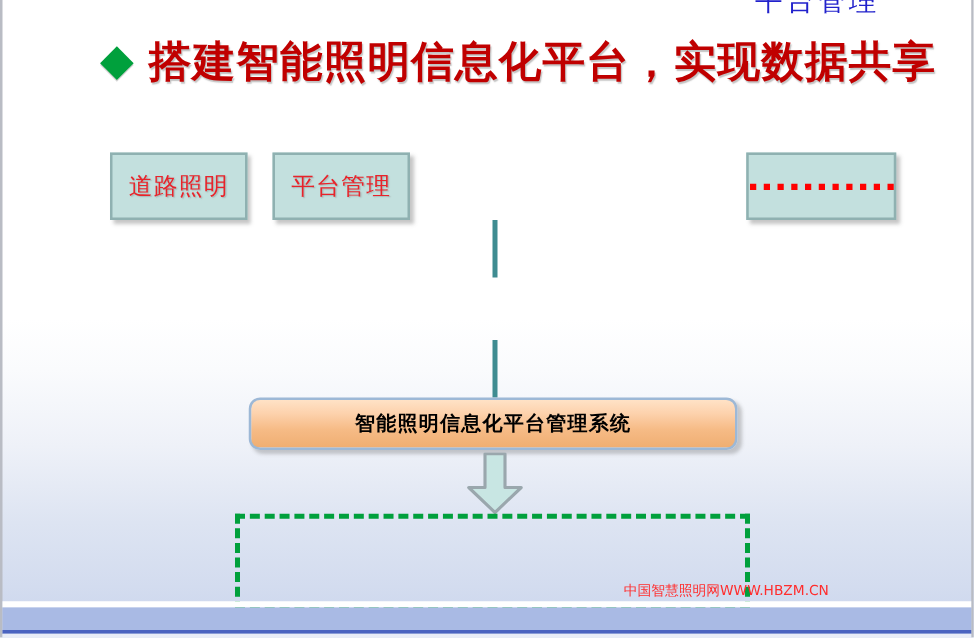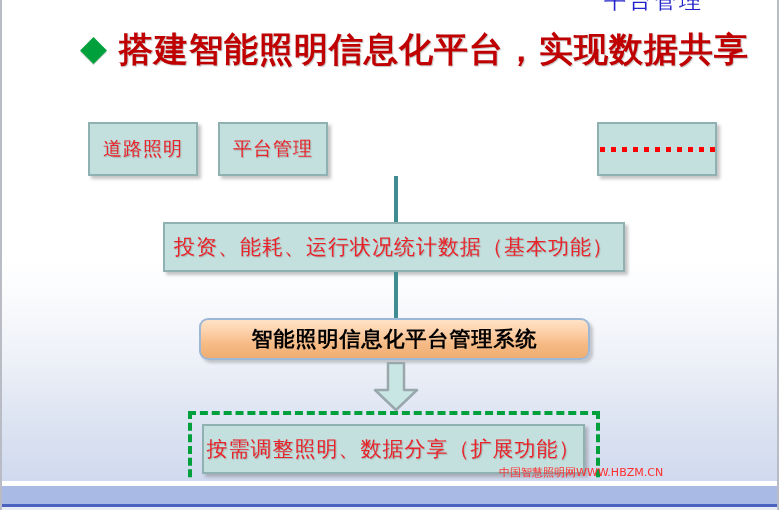--- a/index.html
+++ b/index.html
@@ -97,21 +97,21 @@
     position:absolute;left:199px;top:318px;width:391px;height:42px;
     border:2px solid #9db8d6;
     border-radius:9px;
     box-sizing:border-box;
     background:linear-gradient(to bottom,#ffe2c6 0%,#fdd2ad 28%,#f6bb86 62%,#efae72 100%);
     box-shadow:3px 3px 3px rgba(90,90,90,.3);
     display:flex;align-items:center;justify-content:center;
   }
   #bmid .lbl{
     font-family:"DejaVu Serif","Liberation Serif",serif;
-    font-weight:bold;font-size:21px;color:#000000;letter-spacing:1px;white-space:nowrap;
+    font-weight:bold;font-size:16px;color:#000000;letter-spacing:1px;white-space:nowrap;
   }
 
   
   #dashbox{
     position:absolute;left:188px;top:411px;width:412px;height:78px;
     border:4px dashed #00a03c;
     box-sizing:border-box;
   }
   #b7{
     left:202px;top:424px;width:383px;height:50px;
@@ -166,38 +166,32 @@
       <span></span>
         <span></span>
         <span></span>
         <span></span>
         <span></span>
     </span>
   </div>
 
   <div class="vline" id="conn1"></div>
 
-  <div class="cbox" id="b6">
-    <span class="lbl">投资、能耗、运行状况统计数据（基本功能）</span>
-  </div>
 
   <div class="vline" id="conn2"></div>
 
   <div id="bmid">
     <span class="lbl">智能照明信息化平台管理系统</span>
   </div>
 
   <svg class="blockarrow" viewBox="0 0 52 50">
     <polygon points="18,1 34,1 34,28 47,28 26,48 5,28 18,28" fill="#c8e6e3" stroke="#9aa7ad" stroke-width="2.5" stroke-linejoin="round"></polygon>
   </svg>
 
   <div id="dashbox"></div>
-  <div class="cbox" id="b7">
-    <span class="lbl">按需调整照明、数据分享（扩展功能）</span>
-  </div>
 
   <div class="watermark">中国智慧照明网WWW.HBZM.CN</div>
 
   <div class="foot-white"></div>
   <div class="foot-band"></div>
   <div class="foot-line"></div>
   <div class="foot-base"></div>
 
 </div>
 

